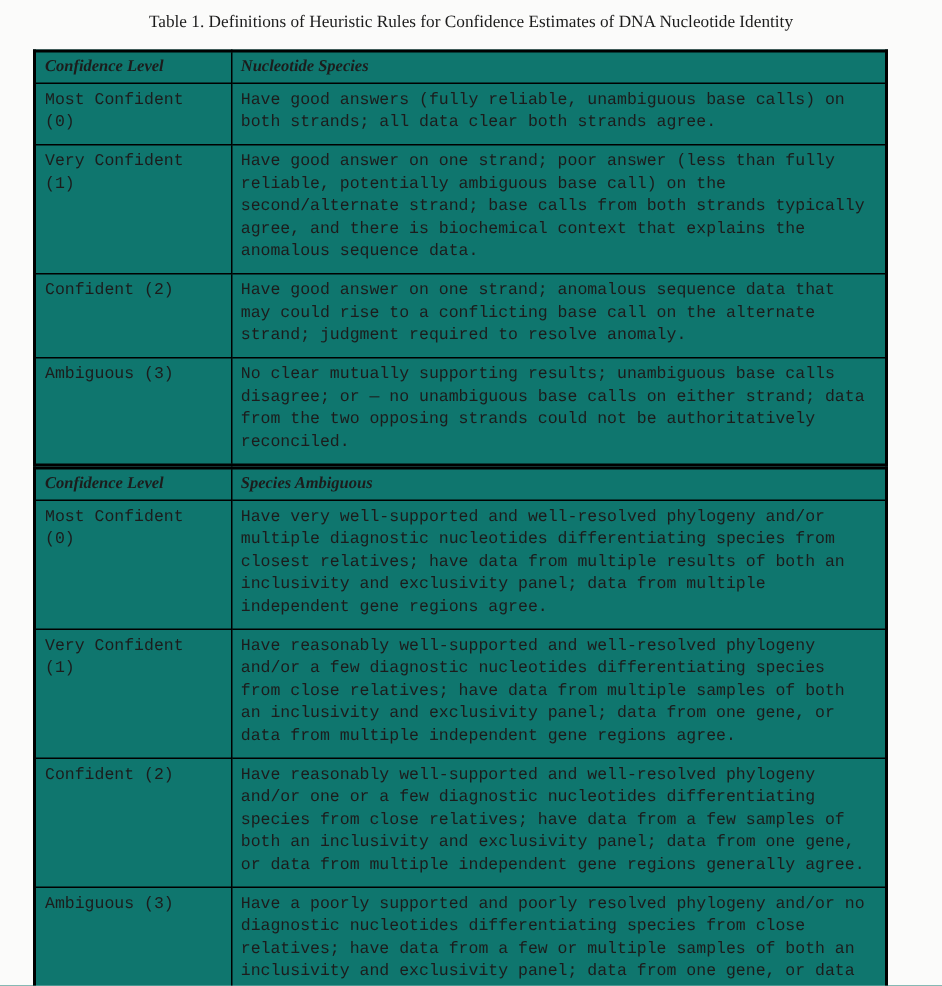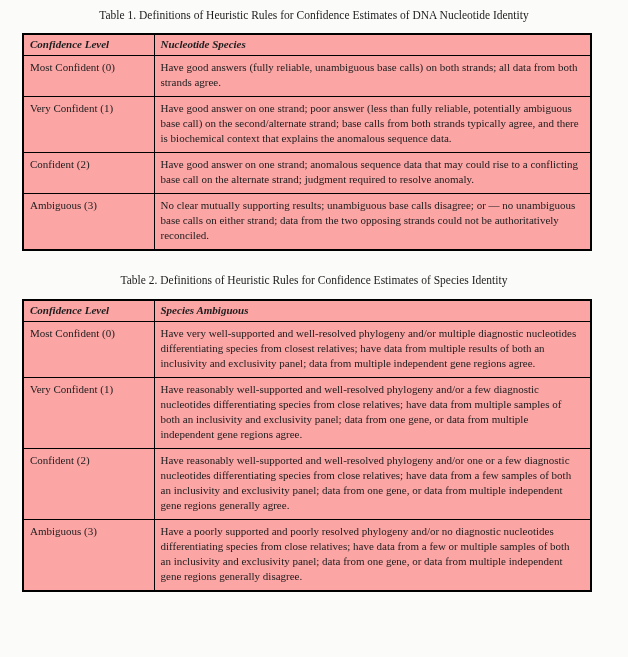--- a/index.html
+++ b/index.html
@@ -33,38 +33,39 @@
   .caption.second {
     margin-top: 22px;
     margin-bottom: 11px;
   }
   table.rules-table {
     border-collapse: collapse;
     table-layout: fixed;
     margin-left: 22px;
     width: 568px;
     border: 2px solid #000;
-    background: #fca5a5;
+    background: #0f766e;
   }
   table.rules-table th,
   table.rules-table td {
     border: 1px solid #000;
     vertical-align: top;
     text-align: left;
     font-size: 11px;
     line-height: 15px;
     color: #1c1c1c;
   }
   table.rules-table th {
     font-weight: bold;
     font-style: italic;
     padding: 2px 6px 3px 6px;
   }
   table.rules-table td {
     padding: 4px 9px 6px 6px;
+    font-family: Liberation Mono, monospace;
   }
   col.col-level { width: 131px; }
   col.col-def   { width: 437px; }
 </style>
 </head>
 <body>
 
 <div class="page">
 
   <div class="caption first">Table 1. Definitions of Heuristic Rules for Confidence Estimates of DNA Nucleotide Identity</div>
@@ -76,38 +77,37 @@
     </colgroup>
     <thead>
       <tr>
         <th>Confidence Level</th>
         <th>Nucleotide Species</th>
       </tr>
     </thead>
     <tbody>
       <tr>
         <td>Most Confident (0)</td>
-        <td>Have good answers (fully reliable, unambiguous base calls) on both strands; all data from both strands agree.</td>
+        <td>Have good answers (fully reliable, unambiguous base calls) on both strands; all data clear both strands agree.</td>
       </tr>
       <tr>
         <td>Very Confident (1)</td>
         <td>Have good answer on one strand; poor answer (less than fully reliable, potentially ambiguous base call) on the second/alternate strand; base calls from both strands typically agree, and there is biochemical context that explains the anomalous sequence data.</td>
       </tr>
       <tr>
         <td>Confident (2)</td>
         <td>Have good answer on one strand; anomalous sequence data that may could rise to a conflicting base call on the alternate strand; judgment required to resolve anomaly.</td>
       </tr>
       <tr>
         <td>Ambiguous (3)</td>
         <td>No clear mutually supporting results; unambiguous base calls disagree; or — no unambiguous base calls on either strand; data from the two opposing strands could not be authoritatively reconciled.</td>
       </tr>
     </tbody>
   </table>
 
-  <div class="caption second">Table 2. Definitions of Heuristic Rules for Confidence Estimates of Species Identity</div>
 
   <table class="rules-table">
     <colgroup>
       <col class="col-level">
       <col class="col-def">
     </colgroup>
     <thead>
       <tr>
         <th>Confidence Level</th>
         <th>Species Ambiguous</th>

